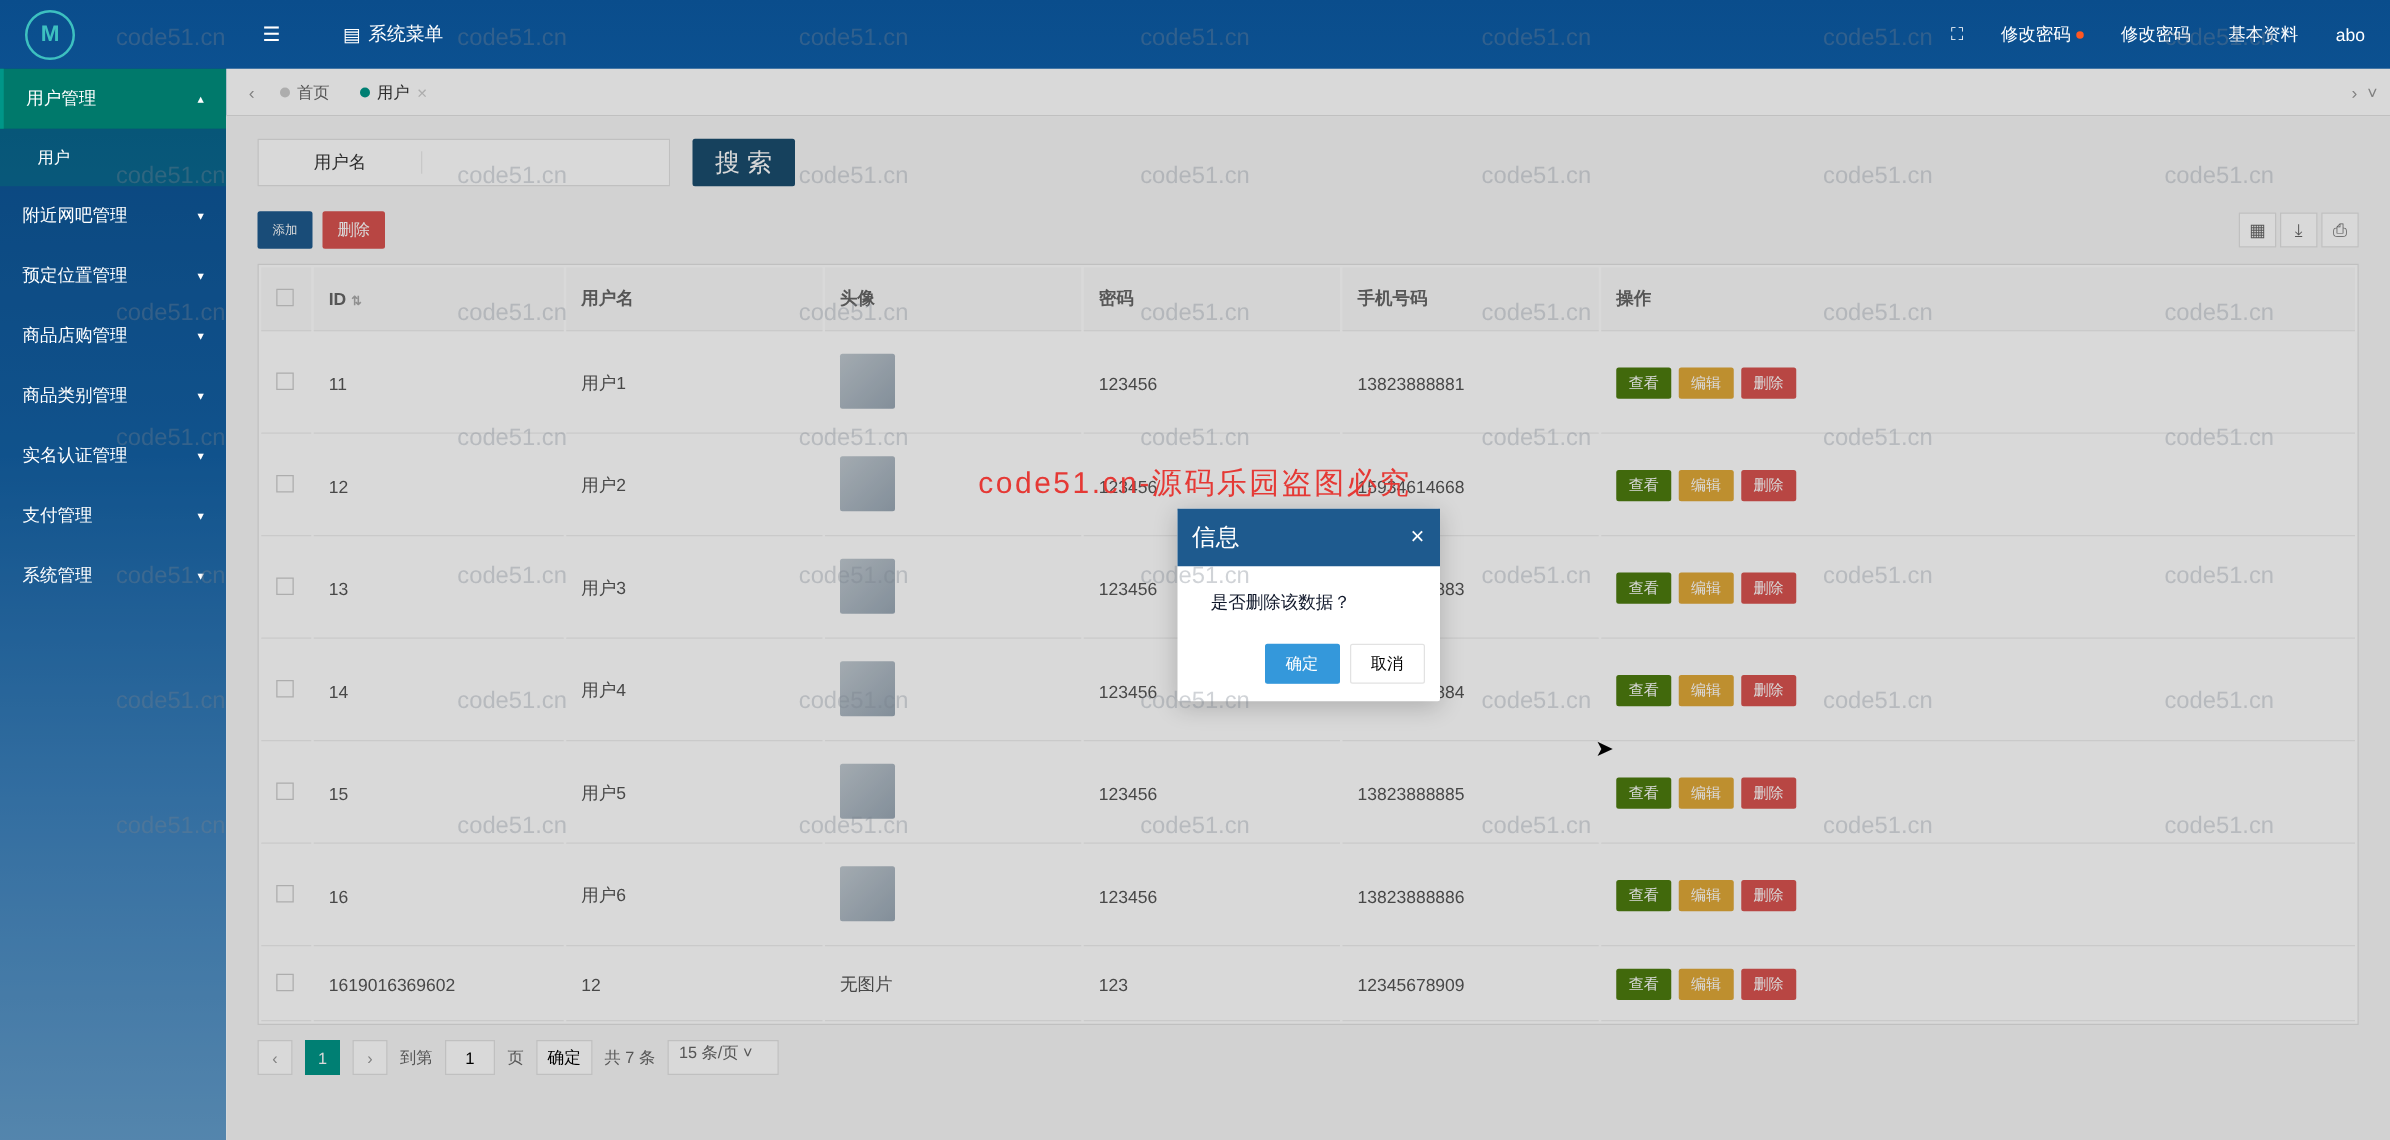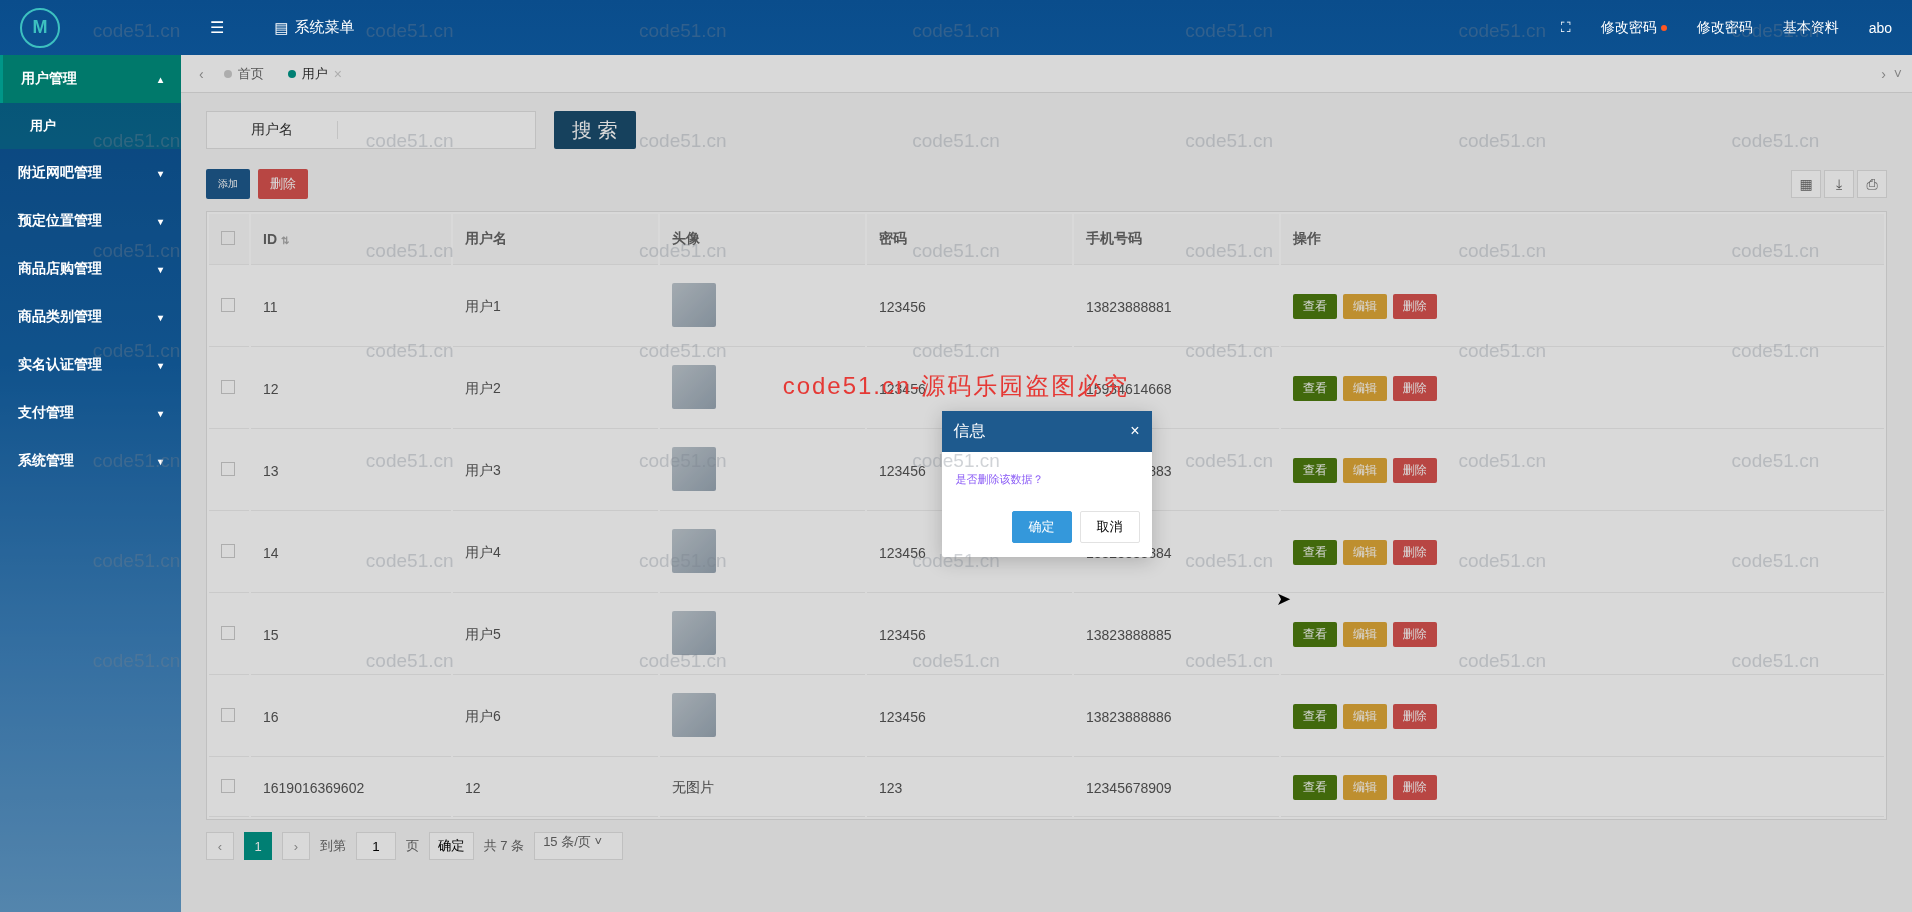--- a/index.html
+++ b/index.html
@@ -8,21 +8,21 @@
 .header { height: 55px; display: flex; align-items: center; padding: 0 20px; color: #fff; }
 .logo { width: 160px; display: flex; align-items: center; }
 .logo-icon { width: 40px; height: 40px; border-radius: 50%; border: 2px solid #3dc0c0; display: flex; align-items: center; justify-content: center; font-size: 18px; color: #3dc0c0; font-weight: bold; }
 .collapse-icon { margin-left: 30px; font-size: 16px; cursor: pointer; }
 .menu-title { margin-left: 50px; font-size: 15px; display: flex; align-items: center; gap: 6px; }
 .header-right { margin-left: auto; display: flex; align-items: center; gap: 30px; font-size: 14px; }
 .header-link { cursor: pointer; display: flex; align-items: center; gap: 4px; }
 .dot-red { width: 6px; height: 6px; background: #ff5722; border-radius: 50%; display: inline-block; }
 
 .main-wrap { display: flex; height: calc(100% - 55px); }
-.sidebar { width: 181px; background: rgba(10, 50, 90, 0.35); color: #fff; font-weight: bold; }
+.sidebar { width: 181px; background: rgba(10, 50, 90, 0.35); color: #fff; }
 .sidebar-item { padding: 15px 18px; font-size: 14px; cursor: pointer; display: flex; justify-content: space-between; align-items: center; }
 .sidebar-item.active { background: #00796b; border-left: 3px solid #009688; }
 .sidebar-sub { padding: 14px 30px; font-size: 13px; cursor: pointer; background: rgba(0,121,107,0.3); }
 .caret { font-size: 10px; }
 
 .content { flex: 1; background: #fff; display: flex; flex-direction: column; position: relative; }
 .tabs-bar { height: 38px; border-bottom: 1px solid #e2e2e2; display: flex; align-items: center; padding: 0 10px; font-size: 13px; }
 .tab-nav { padding: 0 8px; cursor: pointer; color: #999; font-size: 14px; }
 .tab { padding: 0 12px; display: flex; align-items: center; gap: 6px; cursor: pointer; color: #666; }
 .tab-dot { width: 8px; height: 8px; border-radius: 50%; background: #ccc; display: inline-block; }
@@ -58,22 +58,22 @@
 
 .pager { display: flex; align-items: center; gap: 10px; padding: 12px 0; font-size: 13px; color: #666; }
 .pg-btn { width: 28px; height: 28px; border: 1px solid #e2e2e2; background: #fff; display: flex; align-items: center; justify-content: center; cursor: pointer; color: #999; }
 .pg-btn.active { background: #009688; color: #fff; border-color: #009688; }
 .pg-input { width: 40px; height: 28px; border: 1px solid #e2e2e2; text-align: center; }
 .pg-select { height: 28px; border: 1px solid #e2e2e2; padding: 0 20px 0 8px; background: #fff; }
 .pg-confirm { height: 28px; border: 1px solid #e2e2e2; padding: 0 8px; background: #fff; cursor: pointer; }
 
 .modal-overlay { position: absolute; inset: 0; background: rgba(0,0,0,0.15); display: flex; align-items: center; justify-content: center; }
 .modal { width: 210px; background: #fff; border-radius: 2px; box-shadow: 0 4px 20px rgba(0,0,0,0.2); }
-.modal-head { background: #1e5a8e; color: #fff; padding: 10px 12px; font-size: 16px; display: flex; justify-content: space-between; align-items: center; }
-.modal-body { padding: 20px 14px 14px; font-size: 11px; color: #8b5cf6; }
+.modal-head { background: #1e5a8e; color: #fff; padding: 10px 12px; font-size: 19px; display: flex; justify-content: space-between; align-items: center; }
+.modal-body { padding: 20px 27px 14px; font-size: 14px; color: #0f172a; }
 .modal-foot { padding: 10px 12px 14px; display: flex; justify-content: flex-end; gap: 8px; }
 .m-btn { padding: 6px 16px; font-size: 13px; border: 1px solid #e2e2e2; background: #fff; cursor: pointer; border-radius: 2px; }
 .m-btn.primary { background: #3498db; color: #fff; border-color: #3498db; }
 
 .watermark-overlay { position: absolute; inset: 0; pointer-events: none; z-index: 900; }
 .wm-row { position: absolute; width: 100%; display: flex; justify-content: space-around; font-size: 19px; color: rgba(120,130,140,0.35); font-family: monospace; }
 .wm-red { position: absolute; top: 370px; left: 50%; transform: translateX(-50%); color: #e53935; font-size: 24px; letter-spacing: 2px; font-weight: 500; }
 
 .cursor { position: absolute; top: 588px; left: 1276px; font-size: 18px; color: #000; z-index: 1001; pointer-events: none; }
 </style>

